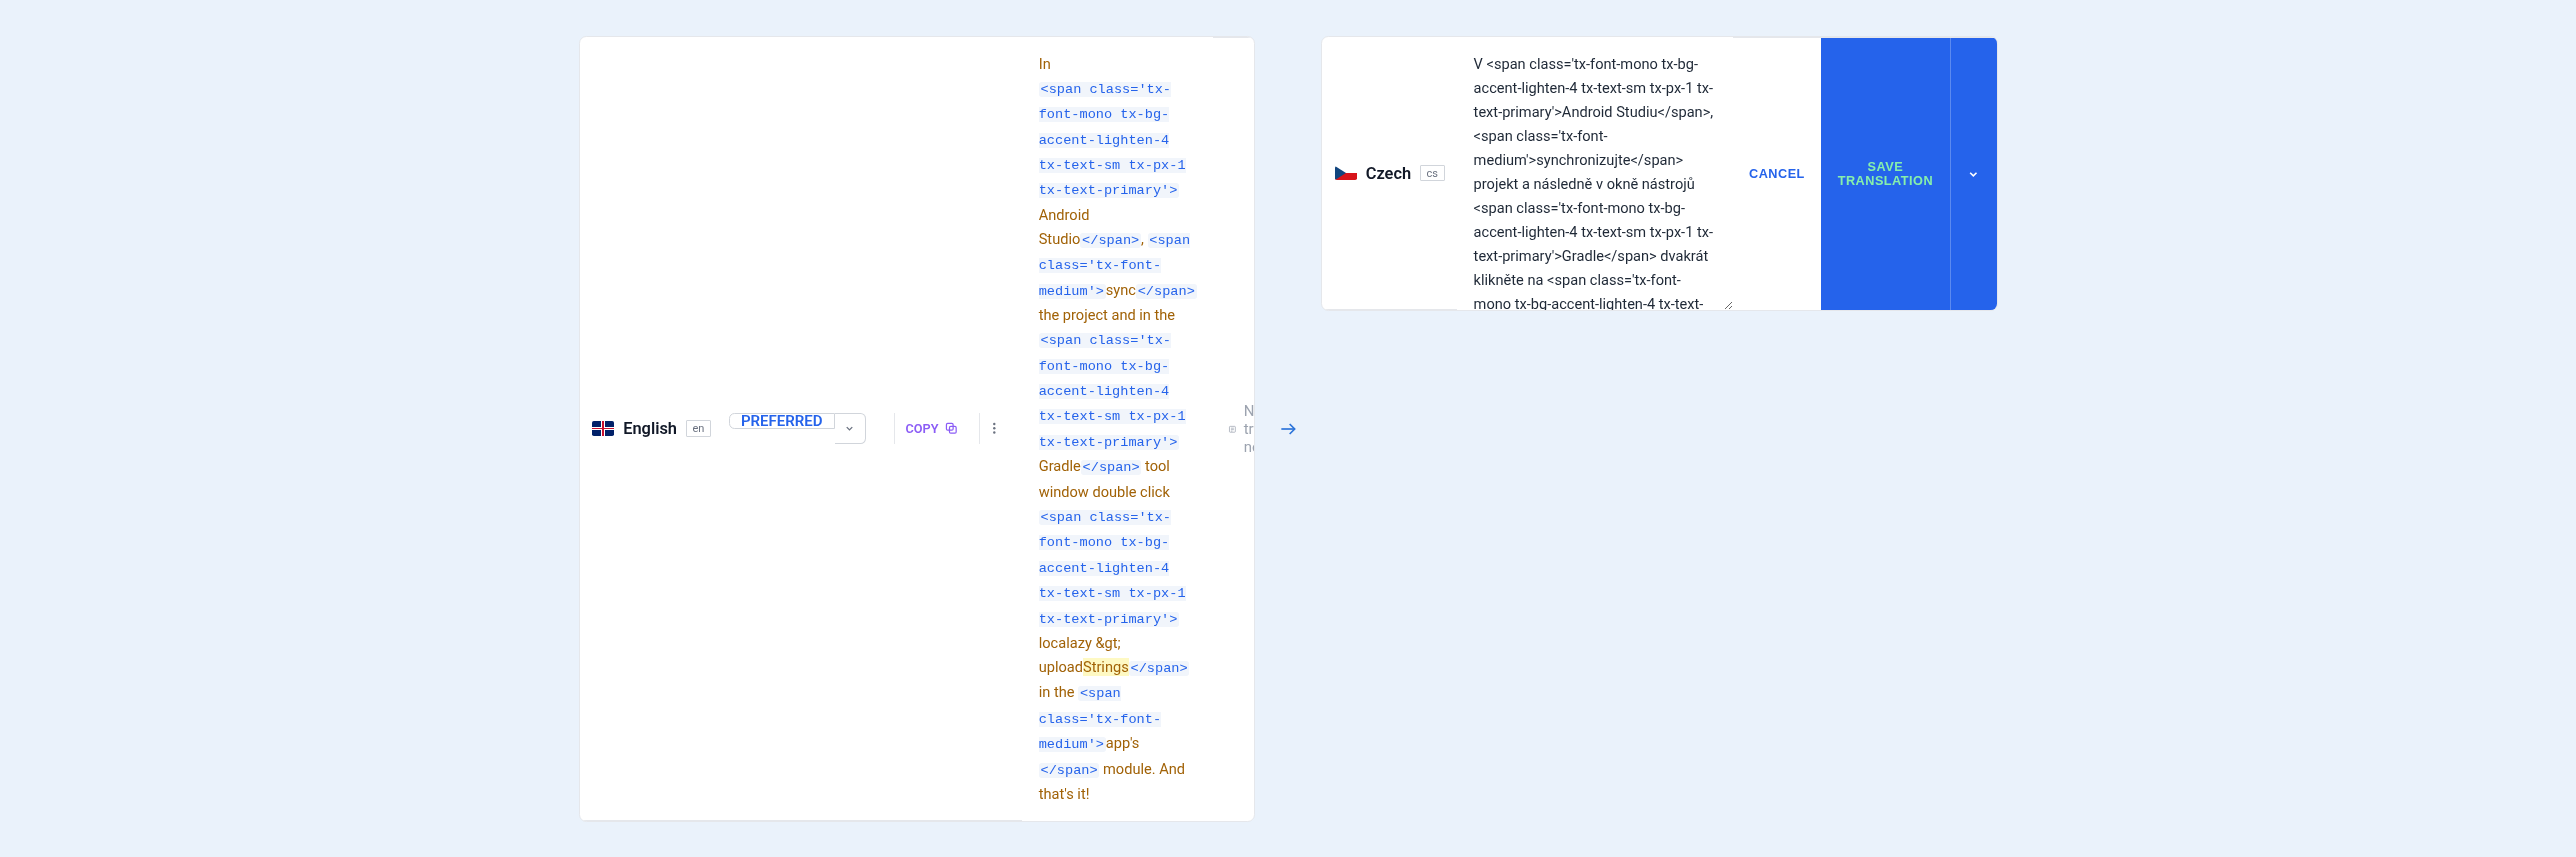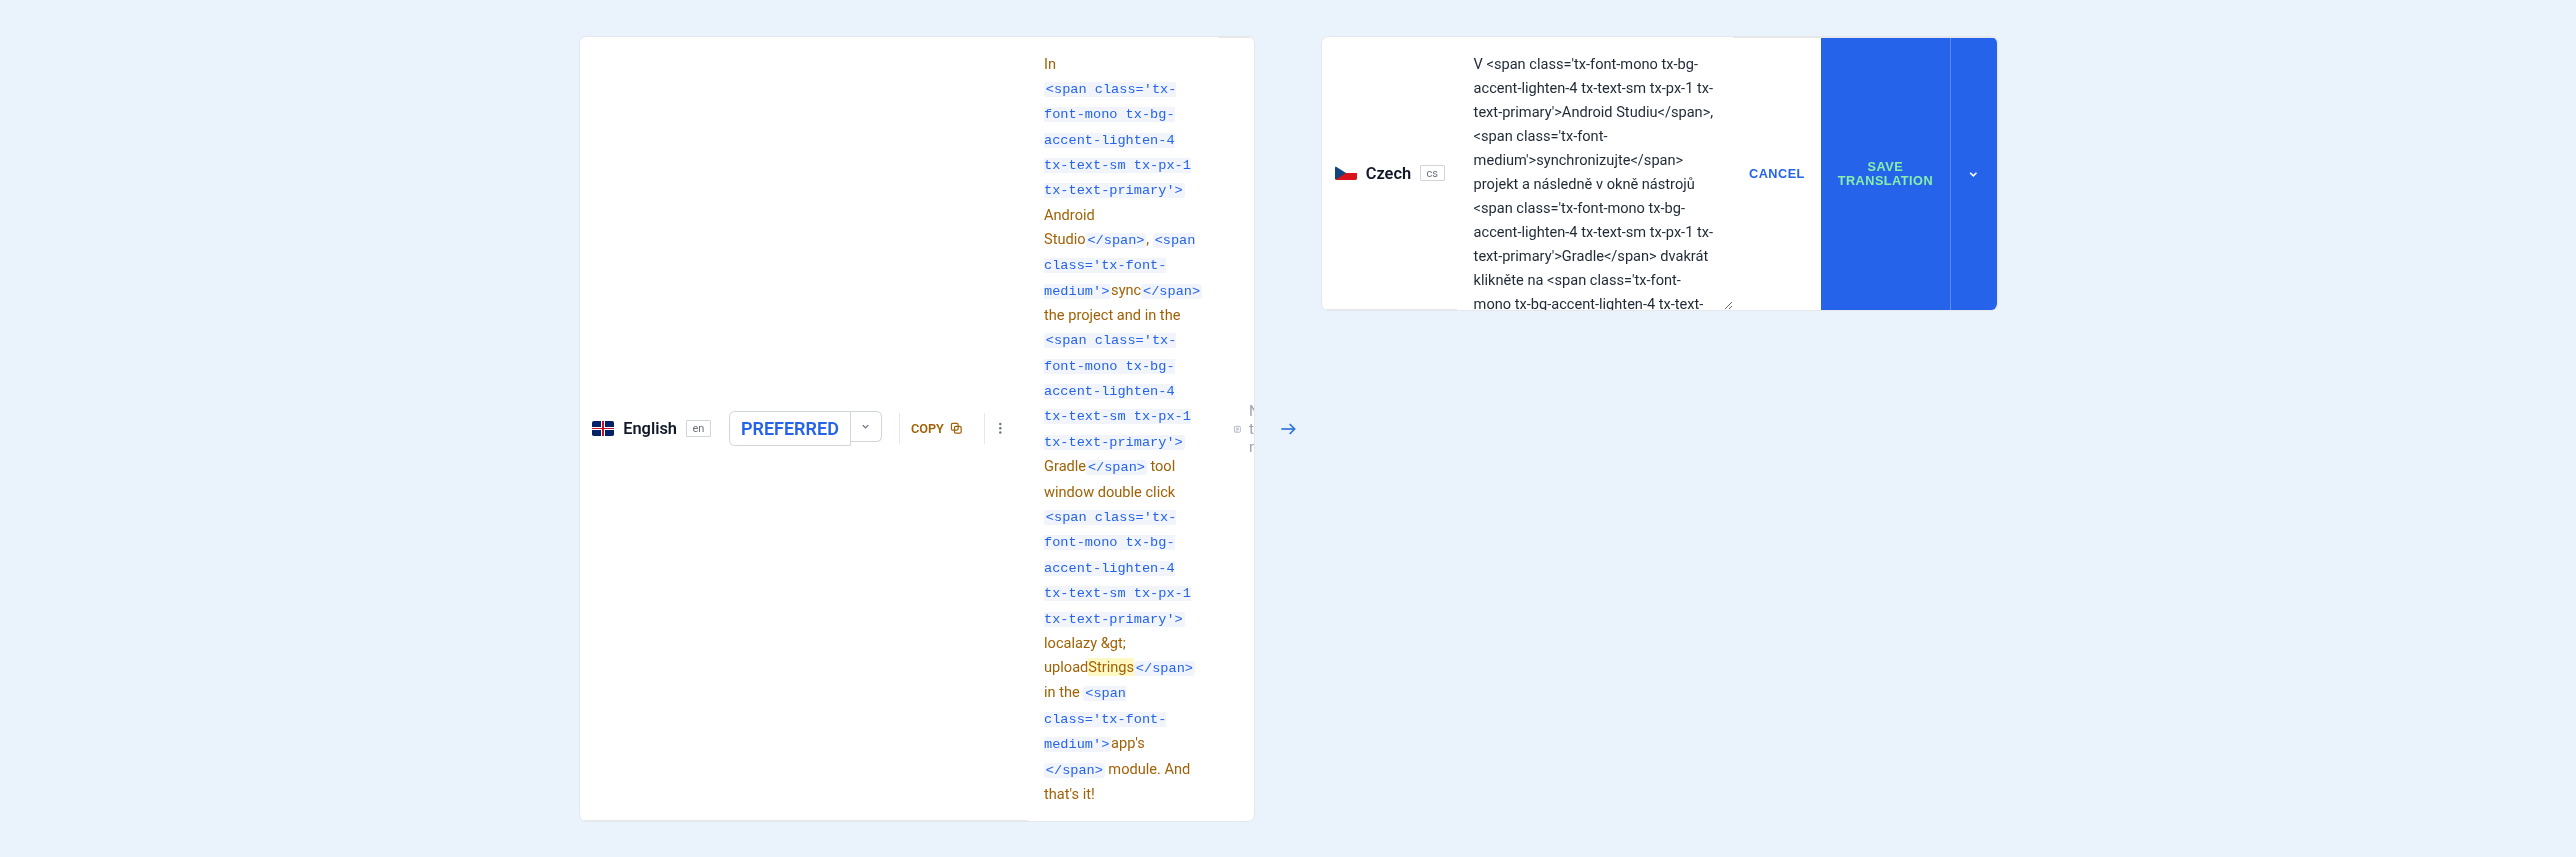--- a/index.html
+++ b/index.html
@@ -80,27 +80,27 @@
   }
   .lang-code {
     font-size: 11px;
     color: #6b7280;
     border: 0.9px solid #d1d5db;
     border-radius: 1px;
     padding: 0.9px 5.5px;
   }
   .header-spacer { flex: 1; }
   .preferred-badge {
-    font-size: 18px;
+    font-size: 15px;
     font-weight: 600;
     color: #2563eb;
     border: 0.9px solid #d1d5db;
     border-radius: 5.5px 0 0 5.5px;
     padding: 5.5px 11px;
-    height: 35px;
+    height: 16px;
     display: flex;
     align-items: center;
   }
   .dropdown-btn {
     border: 0.9px solid #d1d5db;
     border-left: none;
     border-radius: 0 5.5px 5.5px 0;
     height: 31px;
     width: 31px;
     display: flex;
@@ -109,26 +109,26 @@
     background: #fff;
     cursor: pointer;
     color: #6b7280;
   }
   .copy-btn {
     display: flex;
     align-items: center;
     gap: 5.5px;
     font-size: 12.7px;
     font-weight: 600;
-    color: #a16207;
+    color: #8b5cf6;
     padding: 5.5px 11px;
     height: 31px;
     cursor: pointer;
     border-left: 0.9px solid #e5e7eb;
-    margin-left: 8px;
+    margin-left: 19px;
   }
   .more-btn {
     height: 31px;
     width: 31px;
     display: flex;
     align-items: center;
     justify-content: center;
     cursor: pointer;
     color: #6b7280;
     border-left: 0.9px solid #e5e7eb;

